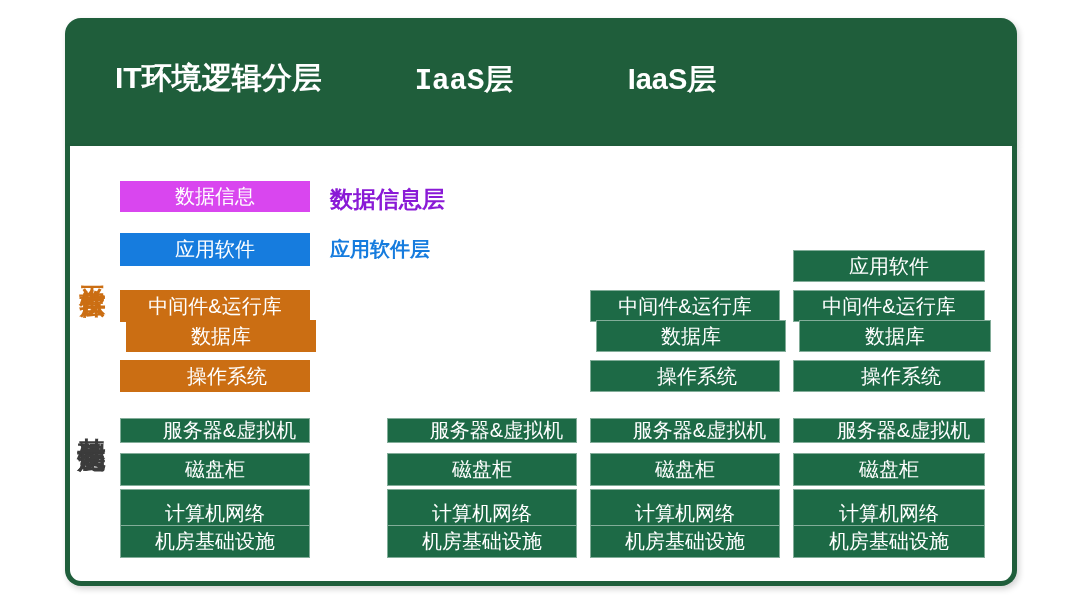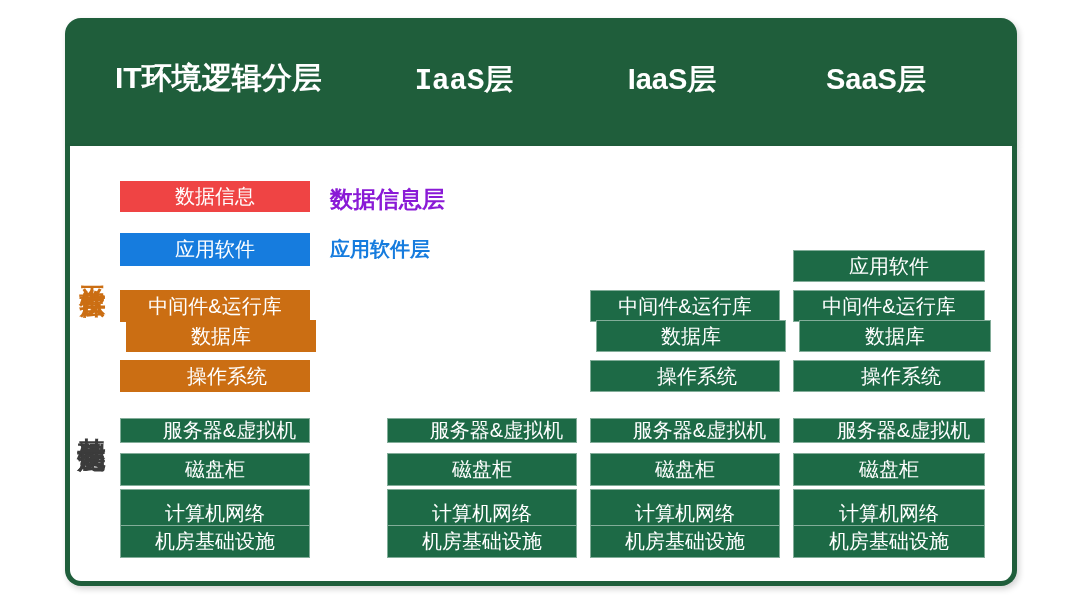--- a/index.html
+++ b/index.html
@@ -27,21 +27,21 @@
   .h-iaas{left:464px;font-family:Liberation Mono, monospace;}
   .h-paas{left:672px;}
   .h-saas{left:876px;}
   
   .box{
     position:absolute;box-sizing:border-box;color:#ffffff;
     font-size:20px;font-weight:500;text-align:center;
     display:flex;align-items:center;justify-content:center;
     white-space:nowrap;
   }
-  .purple{background:#ef4444;}
+  .purple{background:#d946ef;}
   .blue{background:#167CDE;}
   .orange{background:#CB6E13;}
   .green{background:#1D6A46;border:1px solid rgba(255,255,255,0.45);}
   
   .c1{left:120px;width:190px;}
   .c2{left:387px;width:190px;}
   .c3{left:590px;width:190px;}
   .c4{left:793px;width:192px;}
   
   .r-data{top:181px;height:31px;}
@@ -69,21 +69,20 @@
 <body>
 
 <div class="stage">
 
   <div class="card-header"></div>
   <div class="card-body"></div>
 
   <div class="h-text h-logical">IT环境逻辑分层</div>
   <div class="h-text h-col h-iaas">IaaS层</div>
   <div class="h-text h-col h-paas">IaaS层</div>
-  <div class="h-text h-col h-saas">SaaS层</div>
 
   <div class="box purple c1 r-data">数据信息</div>
   <div class="box blue c1 r-app">应用软件</div>
   <div class="box orange c1 r-mw">中间件&amp;运行库</div>
   <div class="box orange c1 r-db">数据库</div>
   <div class="box orange c1 r-os">操作系统</div>
   <div class="box green c1 r-srv">服务器&amp;虚拟机</div>
   <div class="box green c1 r-disk">磁盘柜</div>
   <div class="box green c1 r-net">计算机网络</div>
   <div class="box green c1 r-room">机房基础设施</div>

